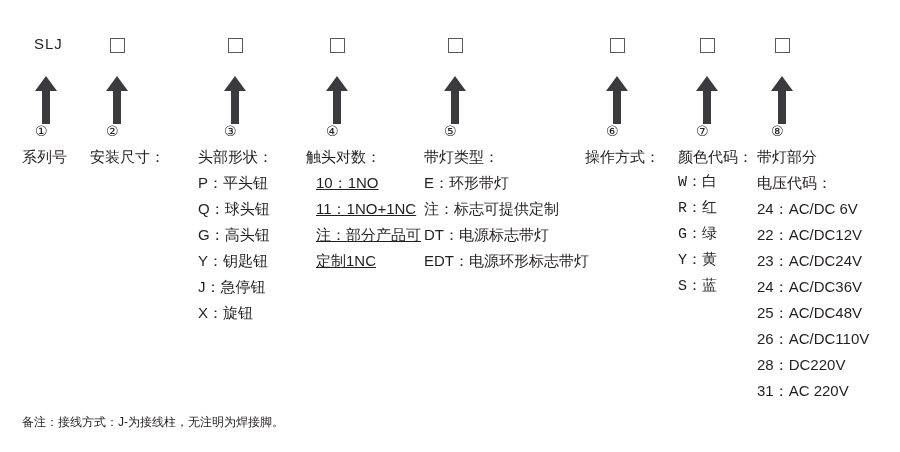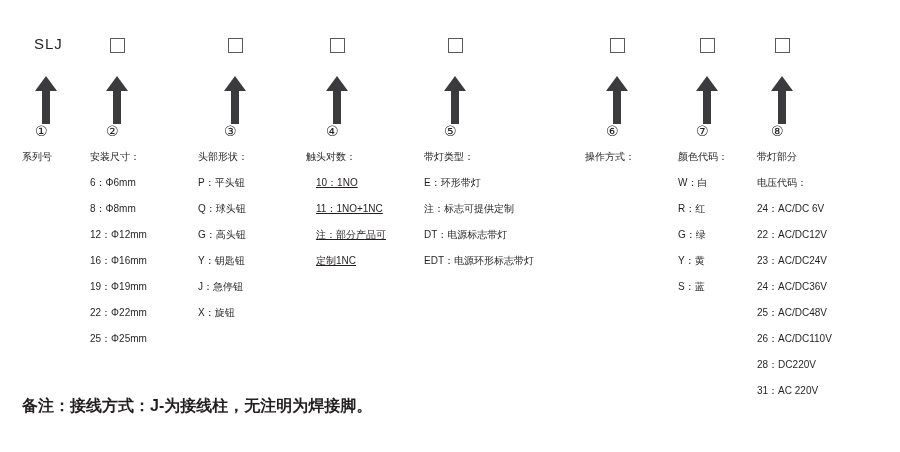--- a/index.html
+++ b/index.html
@@ -62,35 +62,35 @@
   
   .circnum {
     position: absolute;
     font-size: 14px;
     color: #231f20;
     line-height: 1;
   }
   
   .block {
     position: absolute;
-    font-size: 10px;
+    font-size: 15px;
     line-height: 26px;
     color: #231f20;
     white-space: nowrap;
   }
   .block .ln {
     display: block;
     white-space: nowrap;
   }
   .note {
     position: absolute;
     left: 22px;
-    top: 396px;
-    font-size: 16px;
-    font-weight: bold;
+    top: 414px;
+    font-size: 12px;
+    font-weight: normal;
     color: #231f20;
     white-space: nowrap;
   }
 </style>
 </head>
 <body>
 
 <div id="page">
 
   <div class="code-top" style="left:34px; top:35px;">SLJ</div>
@@ -101,29 +101,20 @@
   <div class="circnum" style="left:35px; top:124px;">①</div>
   <div class="block" style="left:22px; top:144px;">系列号</div>
 
   <div class="code-box" style="left:110px; top:38px;"></div>
   <div class="arrow" style="left:106px; top:76px;">
     <div class="head"></div>
       <div class="shaft"></div>
   </div>
   <div class="circnum" style="left:106px; top:124px;">②</div>
   <div class="block" style="left:90px; top:144px;">安装尺寸：</div>
-  <div class="block" style="left:90px; top:170px;">
-    <span class="ln">6：Φ6mm</span>
-    <span class="ln">8：Φ8mm</span>
-    <span class="ln">12：Φ12mm</span>
-    <span class="ln">16：Φ16mm</span>
-    <span class="ln">19：Φ19mm</span>
-    <span class="ln">22：Φ22mm</span>
-    <span class="ln">25：Φ25mm</span>
-  </div>
 
   <div class="code-box" style="left:228px; top:38px;"></div>
   <div class="arrow" style="left:224px; top:76px;">
     <div class="head"></div>
       <div class="shaft"></div>
   </div>
   <div class="circnum" style="left:224px; top:124px;">③</div>
   <div class="block" style="left:198px; top:144px;">头部形状：</div>
   <div class="block" style="left:198px; top:170px;">
     <span class="ln">P：平头钮</span>
@@ -170,21 +161,21 @@
   <div class="circnum" style="left:606px; top:124px;">⑥</div>
   <div class="block" style="left:585px; top:144px;">操作方式：</div>
 
   <div class="code-box" style="left:700px; top:38px;"></div>
   <div class="arrow" style="left:696px; top:76px;">
     <div class="head"></div>
       <div class="shaft"></div>
   </div>
   <div class="circnum" style="left:696px; top:124px;">⑦</div>
   <div class="block" style="left:678px; top:144px;">颜色代码：</div>
-  <div class="block" style="left:678px; top:170px;">
+  <div class="block" style="left:678px; top:170px;font-family:Liberation Mono, monospace;">
     <span class="ln">W：白</span>
     <span class="ln">R：红</span>
     <span class="ln">G：绿</span>
     <span class="ln">Y：黄</span>
     <span class="ln">S：蓝</span>
   </div>
 
   <div class="code-box" style="left:775px; top:38px;"></div>
   <div class="arrow" style="left:771px; top:76px;">
     <div class="head"></div>

